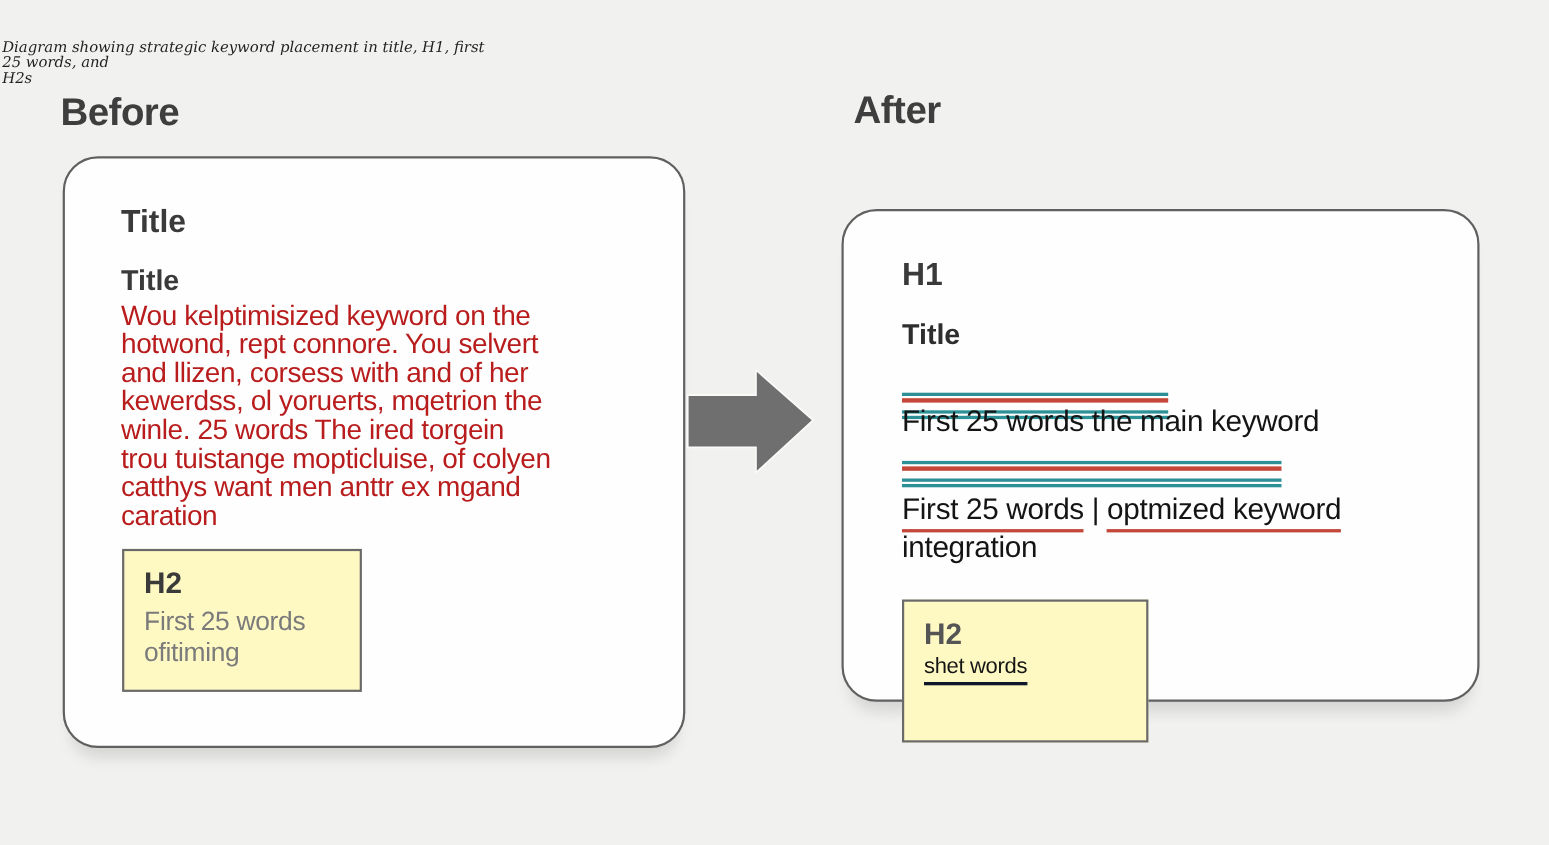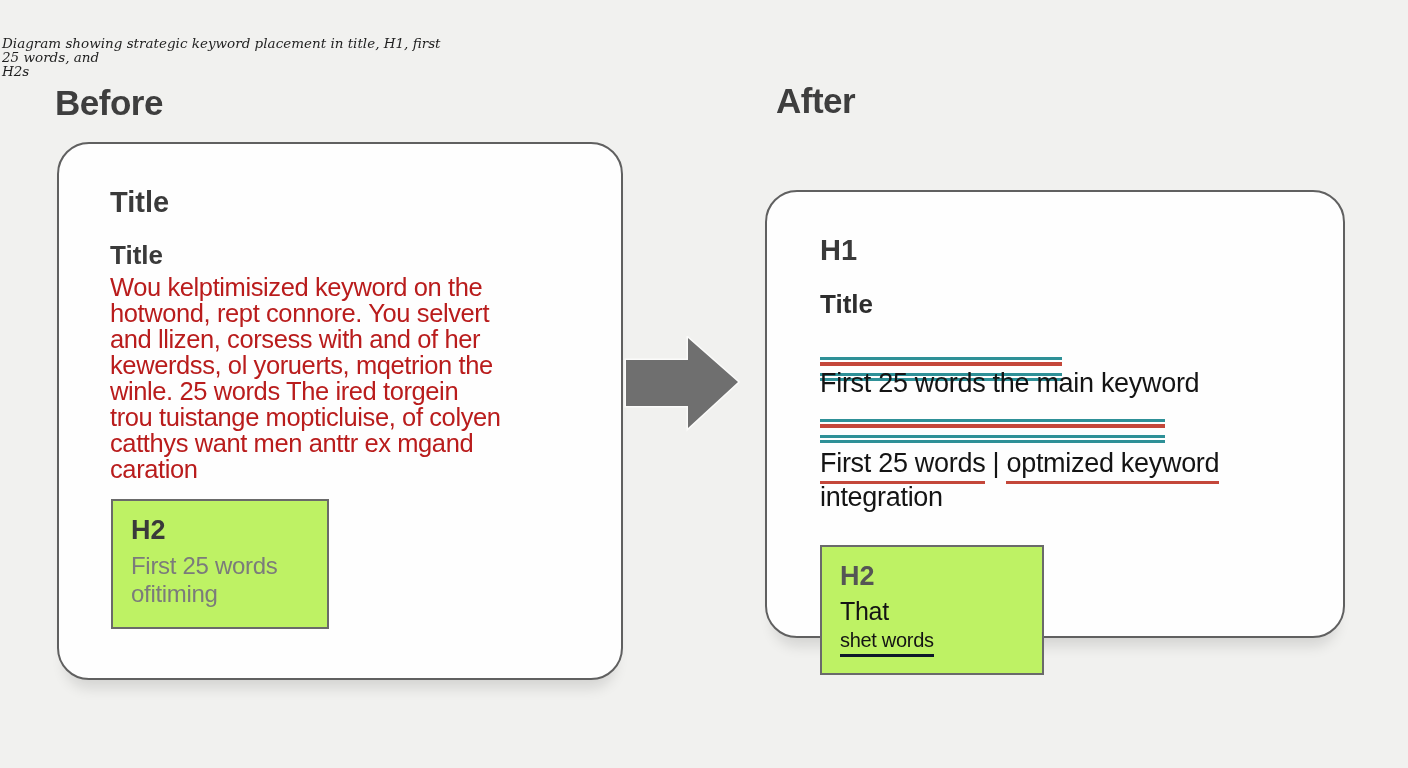--- a/index.html
+++ b/index.html
@@ -34,21 +34,21 @@
 
   
   .b-title-top { left: 51px; top: 42px;  font-size: 29px; font-weight: 700; color: #3a3a3a; }
   .b-title-sub { left: 51px; top: 96px;  font-size: 26px; font-weight: 700; color: #3a3a3a; }
   .b-body {
     left: 51px; top: 130px; width: 475px;
     font-size: 25.5px; line-height: 26px; letter-spacing: -0.4px;
     color: #b91c1c; white-space: pre-line;
   }
   .h2box {
-    position: absolute; background: #bef264;
+    position: absolute; background: #fef9c3;
     border: 2px solid #6a6a6a; padding: 14px 35px 0 18px;
   }
   .b-h2box { left: 52px; top: 355px; width: 218px; height: 130px; }
   .h2box-heading { font-size: 27px; font-weight: 700; color: #3a3a3a; }
   .b-h2-text {
     margin-top: 6px; font-size: 24px; line-height: 28px;
     color: #7b7b7b; letter-spacing: -0.3px; white-space: pre-line;
   }
 
   
@@ -143,18 +143,17 @@
       <div class="ul-line ul-teal"></div>
     </div>
 
     <div class="abs a-text-line a-line3">
       <span class="red-underline">First 25 words</span><span> | </span><span class="red-underline">optmized keyword</span>
       <div>integration</div>
     </div>
 
     <div class="h2box a-h2box">
       <div class="a-h2-heading">H2</div>
-      <div class="a-h2-line1">That</div>
       <div><span class="a-h2-line2">shet words</span></div>
     </div>
   </div>
 
 </div>
 
 </body></html>

